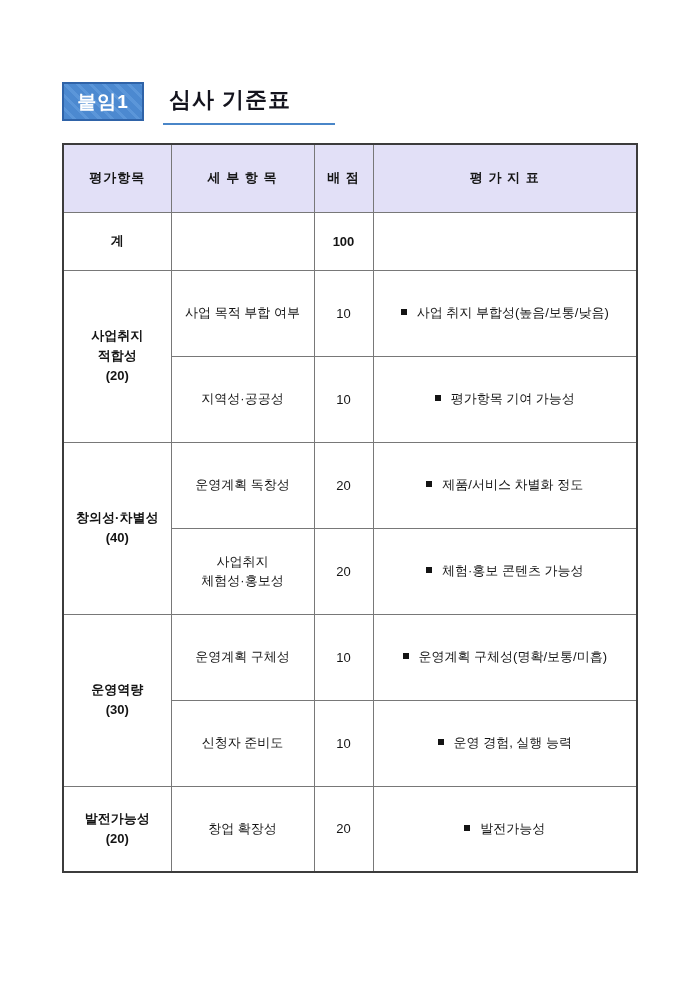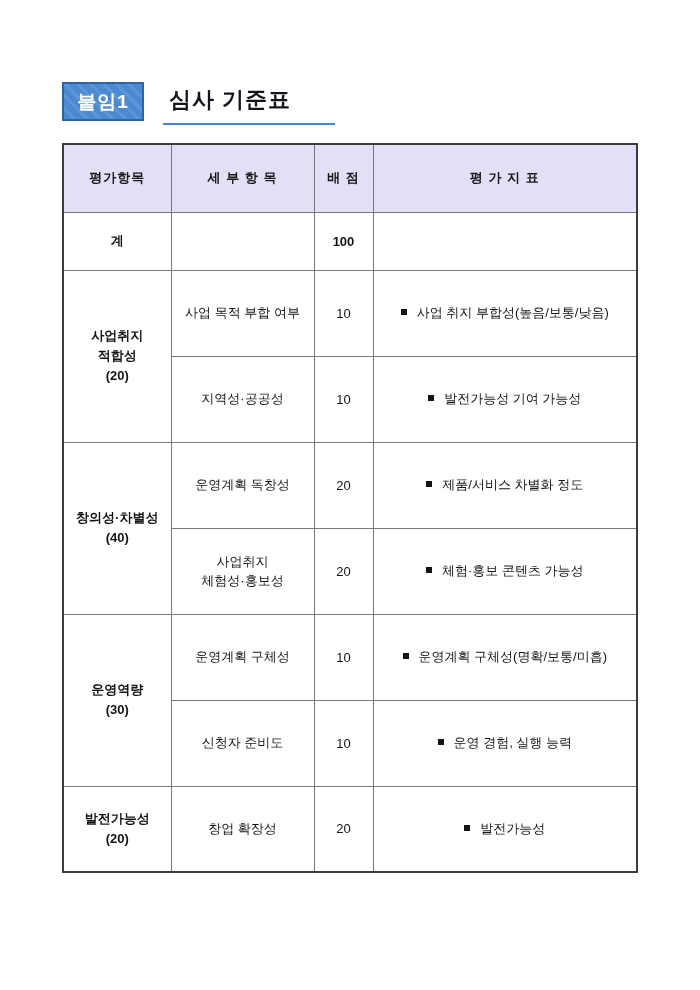--- a/index.html
+++ b/index.html
@@ -88,21 +88,21 @@
         <td class="cat-cell" rowspan="2">사업취지
 적합성
 (20)</td>
         <td class="detail-cell">사업 목적 부합 여부</td>
         <td>10</td>
         <td class="ind-cell"><span class="bullet-sq"></span><span>사업 취지 부합성(높음/보통/낮음)</span></td>
       </tr>
       <tr class="sub-row">
         <td class="detail-cell">지역성·공공성</td>
         <td>10</td>
-        <td class="ind-cell"><span class="bullet-sq"></span><span>발전가능성 기여 가능성</span></td>
+        <td class="ind-cell"><span class="bullet-sq"></span><span>평가항목 기여 가능성</span></td>
       </tr>
 
       <tr class="sub-row">
         <td class="cat-cell" rowspan="2">창의성·차별성
 (40)</td>
         <td class="detail-cell">운영계획 독창성</td>
         <td>20</td>
         <td class="ind-cell"><span class="bullet-sq"></span><span>제품/서비스 차별화 정도</span></td>
       </tr>
       <tr class="sub-row">

